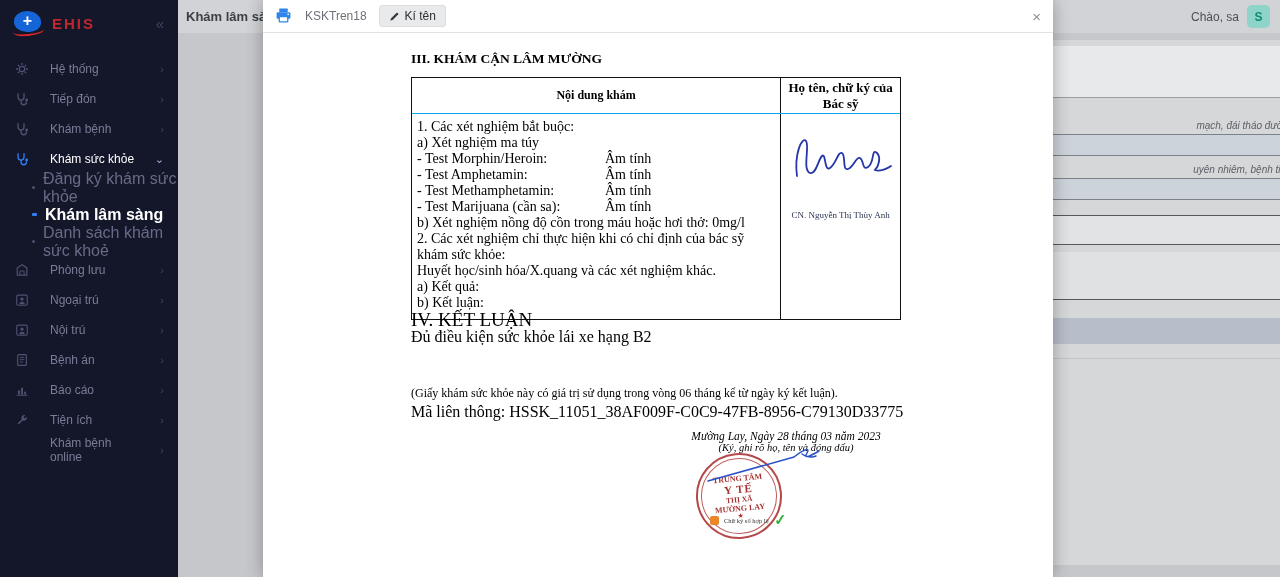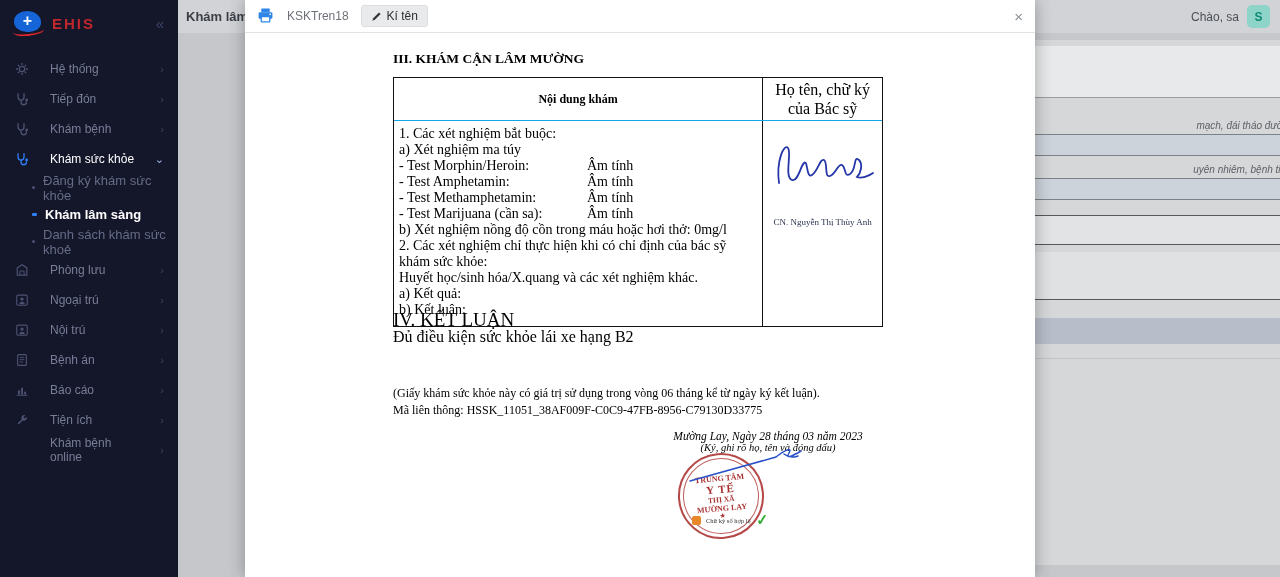--- a/index.html
+++ b/index.html
@@ -16,21 +16,21 @@
   .logo-text { color:#c1272d; font-weight:bold; font-size:15px; letter-spacing:2px; }
   .collapse-btn { margin-left:auto; color:#3e4a6b; font-size:15px; cursor:pointer; }
   .nav { padding-top:8px; }
   .nav-item { height:30px; display:flex; align-items:center; padding:0 14px; gap:20px; font-size:12px; color:#787e97; cursor:pointer; }
   .nav-item .nav-icon { width:16px; height:16px; color:#4c5270; flex:0 0 auto; }
   .nav-item .nav-icon svg { width:14px; height:14px; display:block; margin:1px auto; }
   .nav-item.active { color:#ffffff; }
   .nav-item.active .nav-icon { color:#2f7ff7; }
   .nav-arrow { margin-left:auto; color:#3f4560; font-size:11px; }
   .nav-item.active .nav-arrow { color:#9fb7e8; }
-  .nav-sub { height:27px; display:flex; align-items:center; padding-left:32px; gap:8px; font-size:13px; color:#666c87; cursor:pointer; }
+  .nav-sub { height:27px; display:flex; align-items:center; padding-left:32px; gap:8px; font-size:16px; color:#666c87; cursor:pointer; }
   .nav-sub .bullet { width:3px; height:3px; border-radius:50%; background:#4a5070; flex:0 0 auto; }
   .nav-sub.active { color:#ffffff; font-weight:bold; }
   .nav-sub.active .bullet { width:5px; height:3px; border-radius:1px; background:#2f7ff7; }
 
   
   .topbar { position:absolute; left:178px; top:0; right:0; height:33px; background:#d2d3d6; z-index:2; display:flex; align-items:center; padding:0 10px 0 8px; }
   .page-title { font-size:13px; font-weight:bold; color:#3a3f46; white-space:nowrap; }
   .topbar-right { margin-left:auto; display:flex; align-items:center; gap:8px; }
   .greeting { font-size:12px; color:#4a4f57; }
   .avatar { width:23px; height:23px; border-radius:5px; background:#8ed4c9; color:#118b75; display:flex; align-items:center; justify-content:center; font-size:12px; font-weight:bold; cursor:pointer; }
@@ -45,48 +45,48 @@
   .bg-label2 { top:124px; }
   .bg-input { height:22px; background:#ccd3da; border:1px solid #7d8288; border-radius:2px; }
   .bg-input1 { top:94px; }
   .bg-input2 { top:138px; }
   .bg-input3 { top:175px; height:30px; background:#e2e3e5; border:1px solid #55585c; }
   .bg-area2 { top:212px; height:48px; background:#e0e1e3; border-bottom:1px solid #55585c; }
   .bg-btn { top:278px; height:26px; background:#b7bdc9; border-radius:3px; }
   .bg-divider { top:318px; height:1px; background:#c2c3c6; }
 
   
-  .modal { position:absolute; left:245px; top:0; width:790px; height:577px; background:#ffffff; z-index:10; box-shadow:0 0 16px rgba(0,0,0,.30); }
+  .modal { position:absolute; left:263px; top:0; width:790px; height:577px; background:#ffffff; z-index:10; box-shadow:0 0 16px rgba(0,0,0,.30); }
   .modal-header { position:absolute; left:0; top:0; right:0; height:33px; border-bottom:1px solid #e2e2e4; display:flex; align-items:center; padding:0 12px; gap:12px; }
   .printer-btn { width:18px; height:18px; cursor:pointer; }
   .printer-btn svg { width:17px; height:17px; display:block; }
   .doc-name { font-size:12px; color:#6d7177; }
   .sign-btn { display:flex; align-items:center; gap:5px; background:#e9eaec; border:1px solid #dcdde0; border-radius:3px; padding:3px 9px; font-size:12px; color:#2c2f33; cursor:pointer; }
   .sign-btn svg { width:11px; height:11px; }
   .close-btn { margin-left:auto; color:#8c9196; font-size:15px; line-height:1; cursor:pointer; }
 
   
   .doc { position:absolute; inset:33px 0 0 0; font-family:"Liberation Serif", serif; color:#000; }
   .abs { position:absolute; }
   .doc-title3 { left:148px; top:18px; font-weight:bold; font-size:13.5px; }
   .doc-table { left:148px; top:44px; width:490px; border:1px solid #111; }
   .dt-head { display:flex; border-bottom:1px solid #0ea5e9; }
   .dt-h1 { width:369px; display:flex; align-items:center; justify-content:center; font-weight:bold; font-size:12px; padding:3px; }
-  .dt-h2 { width:120px; border-left:1px solid #111; font-weight:normal; font-size:16px; text-align:center; padding:2px 3px; line-height:1.2; }
+  .dt-h2 { width:120px; border-left:1px solid #111; font-weight:bold; font-size:13px; text-align:center; padding:2px 3px; line-height:1.2; }
   .dt-body { display:flex; }
   .dt-c1 { width:369px; padding:5px 4px 8px 5px; font-size:14px; line-height:16px; }
   .dt-c2 { width:120px; border-left:1px solid #111; position:relative; }
   .t-line { position:relative; }
   .t-value { position:absolute; left:188px; top:0; }
   .sig1 { display:block; margin:14px auto 0; }
   .doctor-name { position:absolute; left:0; right:0; top:96px; text-align:center; font-size:9px; color:#2b3450; white-space:nowrap; }
   .sec4-title { left:148px; top:276px; font-weight:normal; font-size:19px; }
   .conclusion { left:148px; top:295px; font-weight:normal; font-size:16px; }
   .validity { left:148px; top:353px; font-size:12px; }
-  .linkcode { left:148px; top:370px; font-size:12px; }
+  .linkcode { left:148px; top:370px; font-size:16px; }
   .sign-block { left:373px; top:397px; width:300px; text-align:center; }
   .date-line { font-style:italic; font-size:11.5px; }
   .signer-title { font-weight:bold; font-size:12.5px; letter-spacing:.5px; margin-top:1px; }
   .signer-note { font-style:italic; font-size:10.5px; margin-top:0; }
   .stamp { left:433px; top:420px; width:86px; height:86px; border:2.5px solid rgba(168,40,40,.85); border-radius:50%; transform:rotate(-5deg); display:flex; flex-direction:column; align-items:center; justify-content:center; color:#a83232; z-index:3; background:rgba(255,255,255,0); }
   .stamp::before { content:""; position:absolute; inset:3px; border:1px solid rgba(168,40,40,.75); border-radius:50%; }
   .stamp .s1 { font-size:8px; font-weight:bold; }
   .stamp .s2 { font-size:11px; font-weight:bold; letter-spacing:1px; }
   .stamp .s3 { font-size:7.5px; font-weight:bold; }
   .stamp .s4 { font-size:8px; font-weight:bold; }

